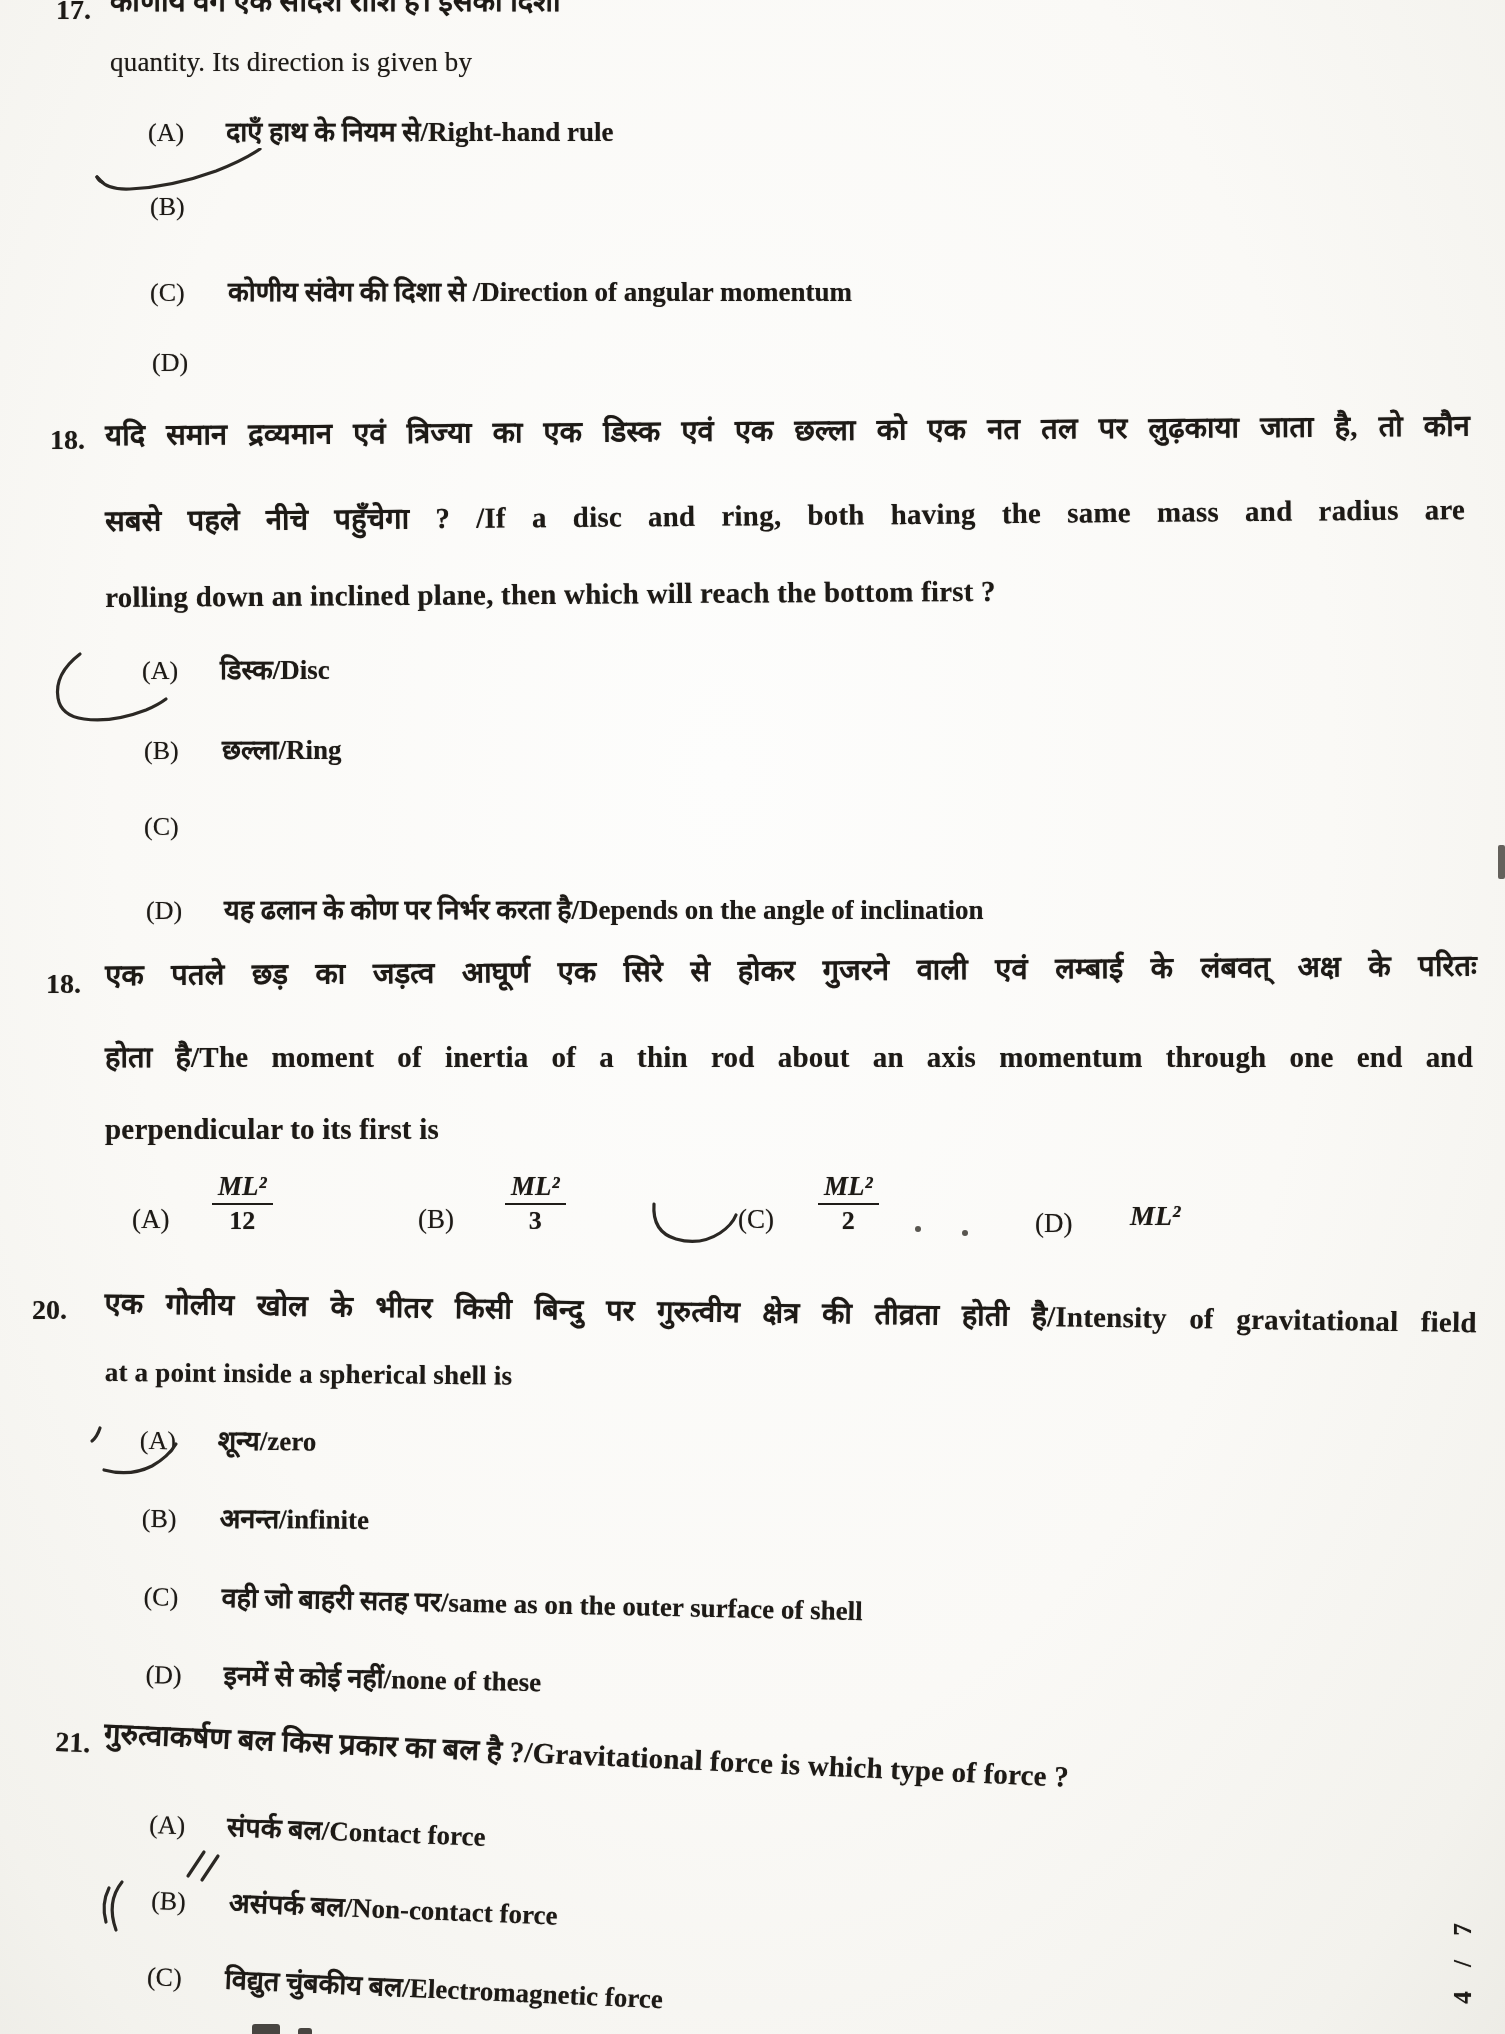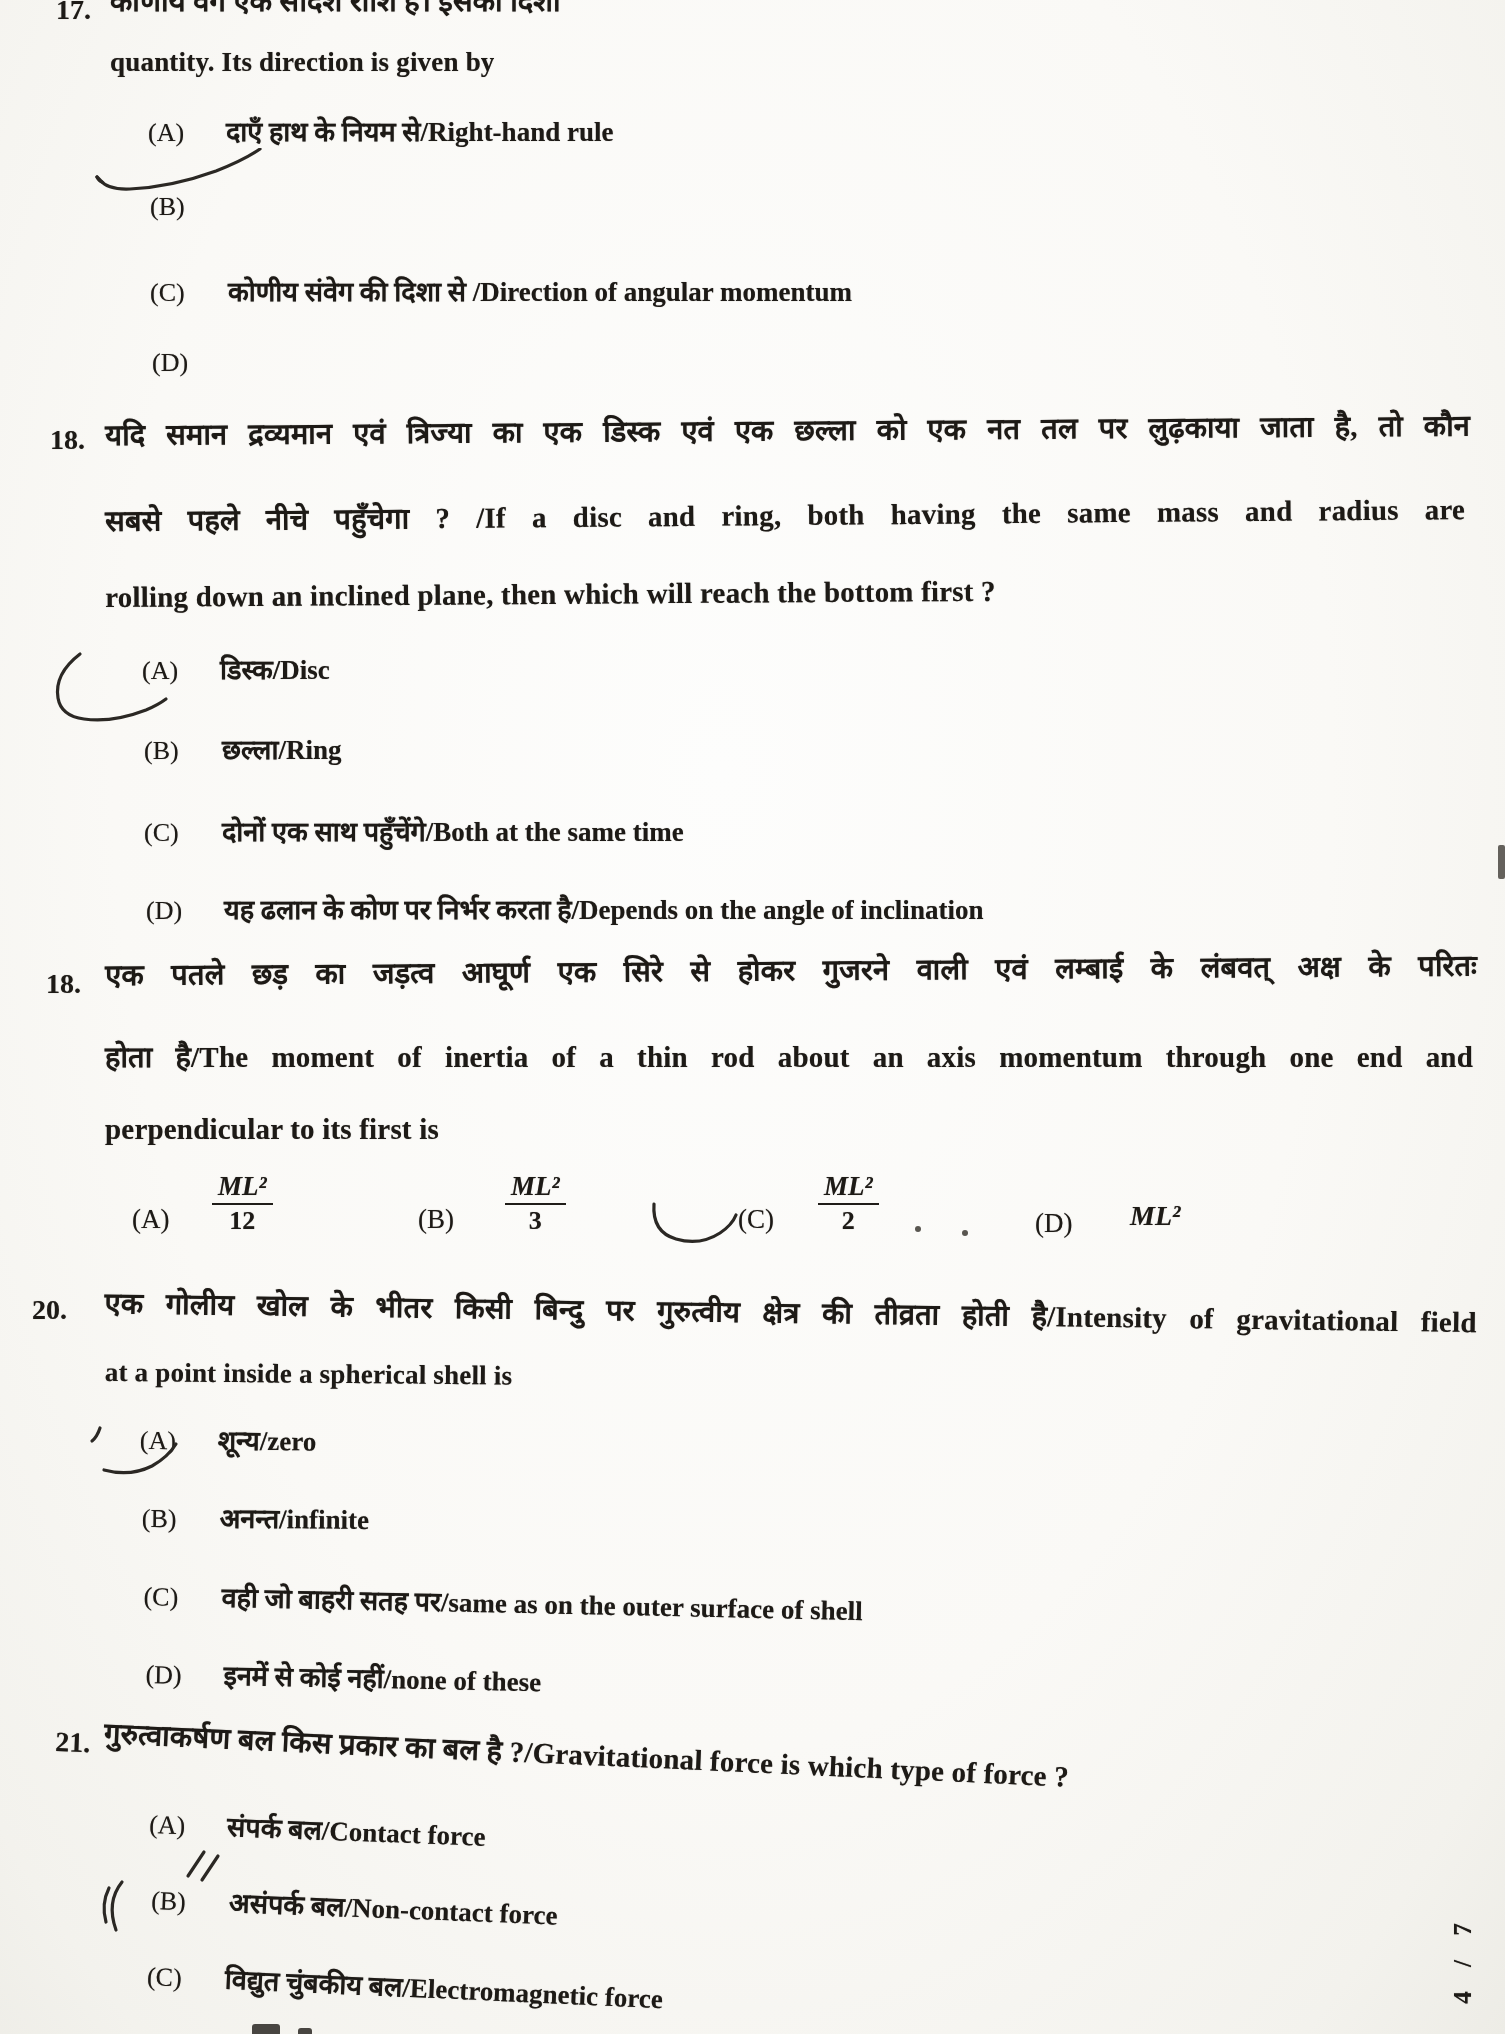--- a/index.html
+++ b/index.html
@@ -39,21 +39,21 @@
   .r22{transform:rotate(2.2deg);transform-origin:left top;}
   .r26{transform:rotate(2.6deg);transform-origin:left top;}
 </style>
 </head>
 <body>
 
 <div class="page">
 
   <div class="abs qnum" style="left:56px;top:-6px;">17.</div>
   <div class="abs qline" style="left:110px;top:-16px;">कोणीय वेग एक सदिश राशि है। इसकी दिशा</div>
-  <div class="abs qline en" style="left:110px;top:46px;font-weight:700;">quantity. Its direction is given by</div>
+  <div class="abs qline en" style="left:110px;top:46px;font-weight:400;">quantity. Its direction is given by</div>
 
   <div class="abs opt" style="left:148px;top:112px;">
     <span class="lab">(A)</span>
     <span class="txt">दाएँ हाथ के नियम से/Right-hand rule</span>
   </div>
   <svg class="abs mark" style="left:92px;top:148px;" width="200" height="50" viewBox="0 0 200 50">
     <path d="M8,32 l-3,-3 m3,3 q8,10 30,9 q42,-2 86,-18 q28,-11 44,-22"></path>
     <path d="M5,29 q2,4 5,5"></path>
   </svg>
 
@@ -83,21 +83,20 @@
     <path d="M34,6 q-26,20 -22,44 q3,18 26,21 q28,4 62,-9 q12,-5 20,-11"></path>
   </svg>
 
   <div class="abs opt" style="left:144px;top:730px;">
     <span class="lab">(B)</span>
     <span class="txt">छल्ला/Ring</span>
   </div>
 
   <div class="abs opt" style="left:144px;top:812px;">
     <span class="lab">(C)</span>
-    <span class="txt">दोनों एक साथ पहुँचेंगे/Both at the same time</span>
   </div>
 
   <div class="abs opt" style="left:146px;top:890px;">
     <span class="lab">(D)</span>
     <span class="txt">यह ढलान के कोण पर निर्भर करता है/Depends on the angle of inclination</span>
   </div>
 
   <div class="abs qnum" style="left:46px;top:968px;">18.</div>
   <div class="abs qline just rm04" style="left:105px;top:958px;width:1372px;">एक पतले छड़ का जड़त्व आघूर्ण एक सिरे से होकर गुजरने वाली एवं लम्बाई के लंबवत् अक्ष के परितः</div>
   <div class="abs qline just" style="left:105px;top:1040px;width:1368px;">होता है/The moment of inertia of a thin rod about an axis momentum through one end and</div>

